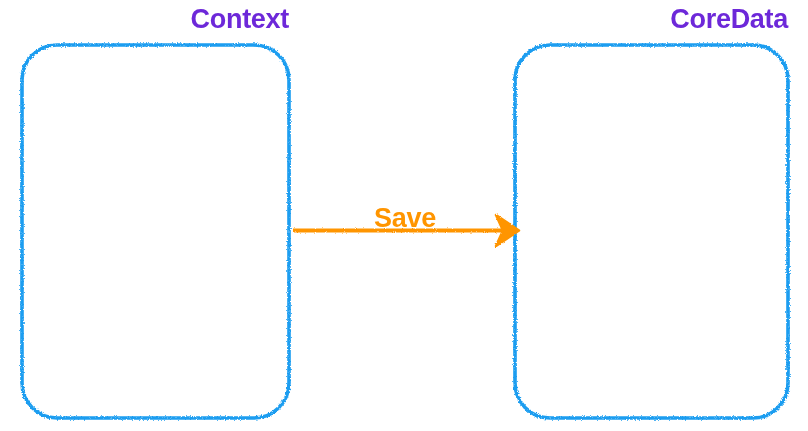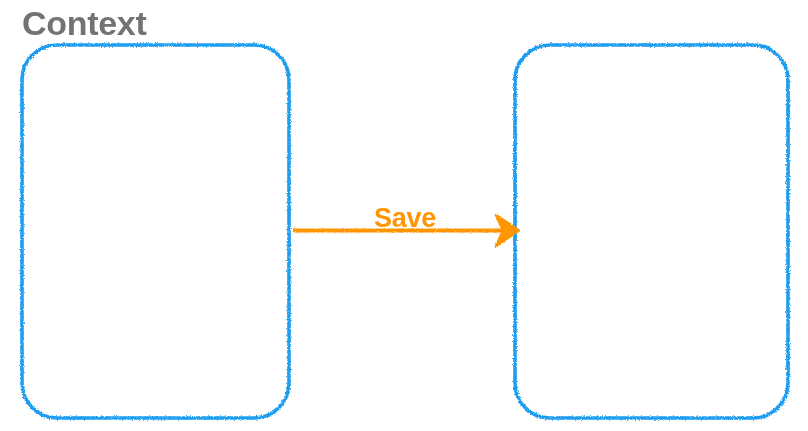--- a/index.html
+++ b/index.html
@@ -22,25 +22,25 @@
     left: 0;
     top: 0;
     width: 808px;
     height: 431px;
     display: block;
   }
   .box-title {
     position: absolute;
     font-family: "Liberation Sans", sans-serif;
     font-weight: bold;
-    font-size: 34px;
+    font-size: 27px;
     letter-spacing: -0.3px;
-    color: #737373;
+    color: #6d28d9;
     white-space: nowrap;
-    text-align: left;
+    text-align: right;
     line-height: 1;
   }
   #title-context {
     left: 22px;
     top: 6px;
     width: 267px;
   }
   #title-coredata {
     left: 515px;
     top: 6px;
@@ -90,16 +90,17 @@
     </g>
 
     <g filter="url(#sketchy-soft)">
       <line x1="293" y1="230.5" x2="502" y2="230.5" stroke="#FF9500" stroke-width="4.2" stroke-linecap="butt"></line>
       <polygon points="496,215 519,230.5 496,246 503,230.5" fill="#FF9500" stroke="#FF9500" stroke-width="2.5" stroke-linejoin="round"></polygon>
     </g>
   </svg>
 
   <div class="box-title" id="title-context">Context</div>
 
+  <div class="box-title" id="title-coredata">CoreData</div>
 
   <div class="edge-label" id="label-save">Save</div>
 
 </div>
 
 </body></html>

